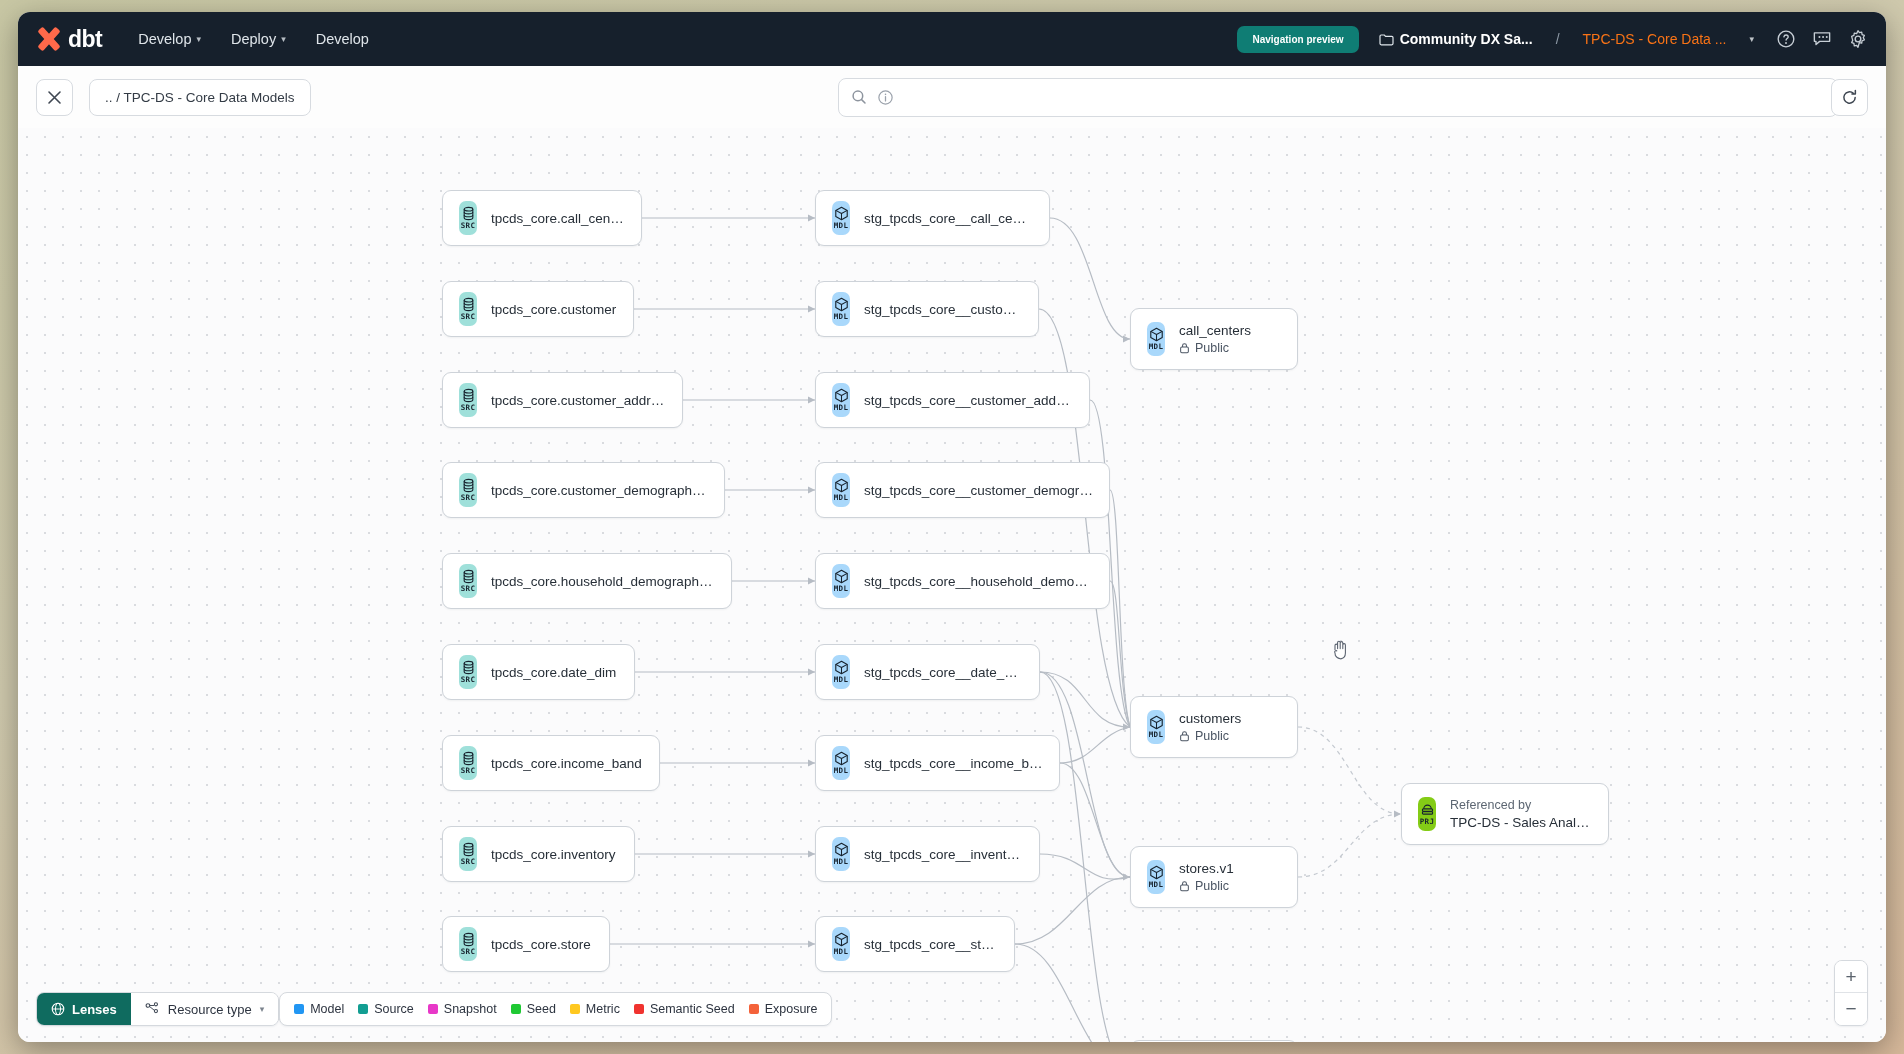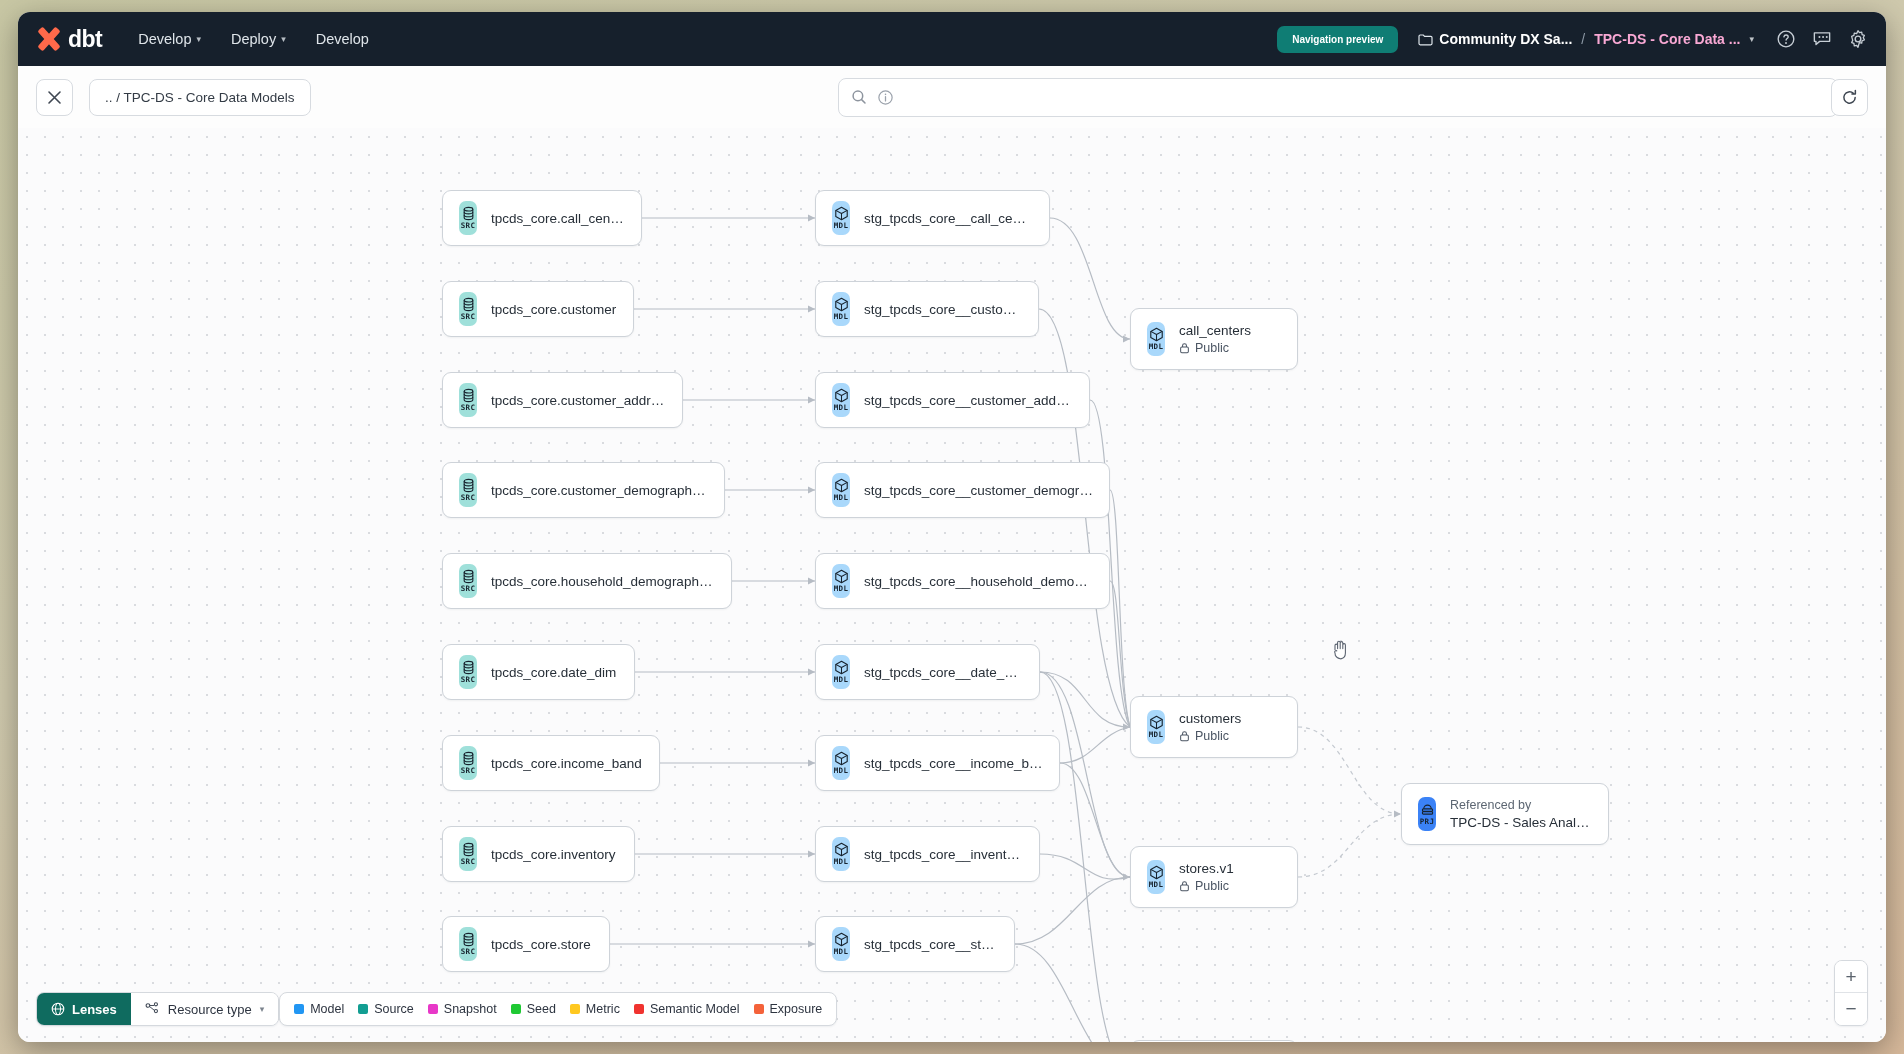--- a/index.html
+++ b/index.html
@@ -45,24 +45,24 @@
     font-size:14.5px; color:#dfe5ea; margin-right:30px;
     display:flex; align-items:center; gap:5px; cursor:pointer;
   }
   .caret { font-size:9px; opacity:.8; }
   .spacer { flex:1; }
   #nav-preview-btn {
     background:#0f7d74; color:#fff; font-size:10px; font-weight:600;
     padding:8px 15px; border-radius:7px; border:none; cursor:pointer;
     white-space:nowrap;
   }
-  .breadcrumb-area { display:flex; align-items:center; gap:9px; margin-left:20px; font-size:14px; }
+  .breadcrumb-area { display:flex; align-items:center; gap:23px; margin-left:20px; font-size:14px; }
   .crumb-strong { font-weight:bold; color:#fff; display:flex; align-items:center; gap:6px; }
   .crumb-sep { color:#8d99a6; }
-  .crumb-plain { color:#f9a8d4;font-weight:bold; }
+  .crumb-plain { color:#f97316; }
   .hdr-icons { display:flex; align-items:center; gap:16px; margin-left:22px; }
   .hdr-icon { width:20px; height:20px; opacity:.92; cursor:pointer; }
   
   #toolbar {
     position:absolute; left:0; top:54px; width:100%; height:62px;
     display:flex; align-items:center; padding:0 18px;
     background:#fdfdfd;
   }
   .sq-btn {
     width:37px; height:37px; border:1px solid #d7dbe0; border-radius:8px;
@@ -112,21 +112,21 @@
     cursor:pointer;
     box-shadow:0 1px 2px rgba(20,30,45,.05);
   }
   .badge {
     width:18px; height:34px; border-radius:7px; flex:none;
     display:flex; flex-direction:column; align-items:center; justify-content:center;
     gap:0px;
   }
   .badge.src { background:#9fe0da; }
   .badge.mdl { background:#a9d8fb; }
-  .badge.prj { background:#3b82f6;text-align:right; }
+  .badge.prj { background:#84cc16;text-align:right; }
   .badge svg { display:block; }
   .badge-txt {
     font-family:"DejaVu Sans Mono", monospace;
     font-size:7.5px; font-weight:bold; letter-spacing:.3px;
     color:#18242f; line-height:1; margin-top:1px;
   }
   .node-labels { display:flex; flex-direction:column; gap:3px; min-width:0; }
   .node-title {
     font-size:13.5px; color:#272f38; white-space:nowrap;
     overflow:hidden; text-overflow:ellipsis;
@@ -660,21 +660,21 @@
           <div class="legend-item">
             <span class="swatch" style="background:#1fc933"></span>
             <span>Seed</span>
           </div>
           <div class="legend-item">
             <span class="swatch" style="background:#ffc820"></span>
             <span>Metric</span>
           </div>
           <div class="legend-item">
             <span class="swatch" style="background:#f0332f"></span>
-            <span>Semantic Model</span>
+            <span>Semantic Seed</span>
           </div>
           <div class="legend-item">
             <span class="swatch" style="background:#f4623a"></span>
             <span>Exposure</span>
           </div>
         </div>
     </div>
 
     <div id="zoom-controls">
       <div class="zoom-btn" id="zoom-in">+</div>

